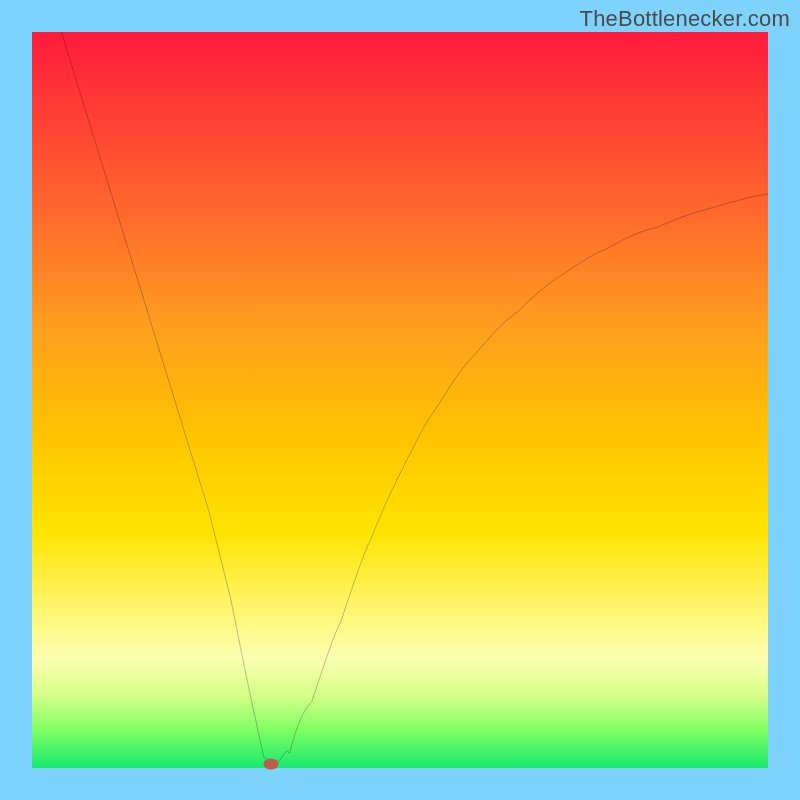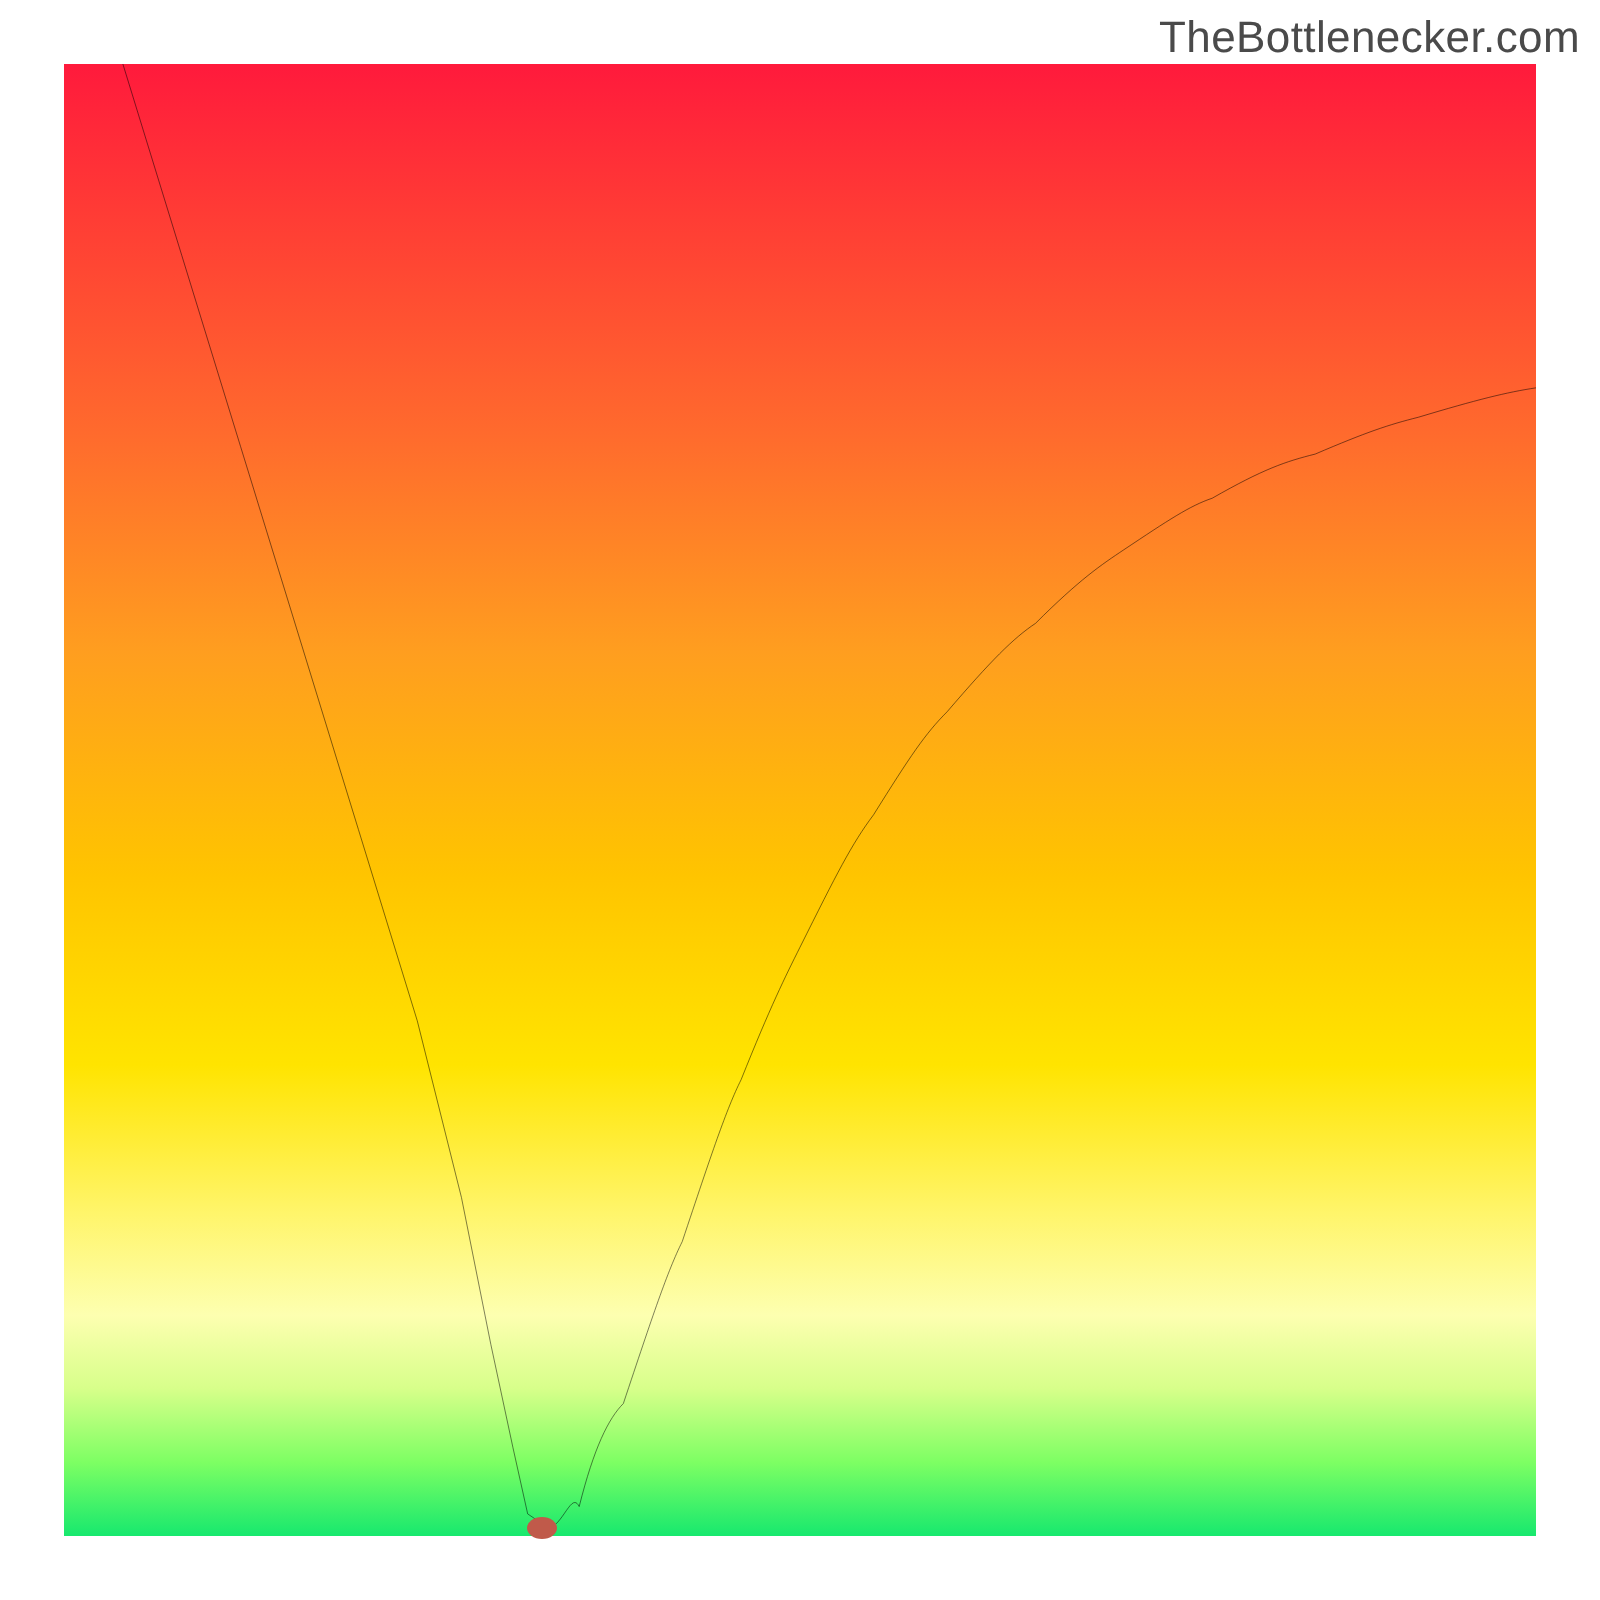--- a/index.html
+++ b/index.html
@@ -8,21 +8,21 @@
     width: 800px;
     height: 800px;
     overflow: hidden;
     background: #000;
     font-family: Arial, Helvetica, sans-serif;
   }
   .frame {
     position: relative;
     width: 800px;
     height: 800px;
-    background: #ffffff;
+    background: #7dd3fc;
   }
   .plot-area {
     position: absolute;
     left: 32px;
     top: 32px;
     width: 736px;
     height: 736px;
     
     background: linear-gradient(
       to bottom,

